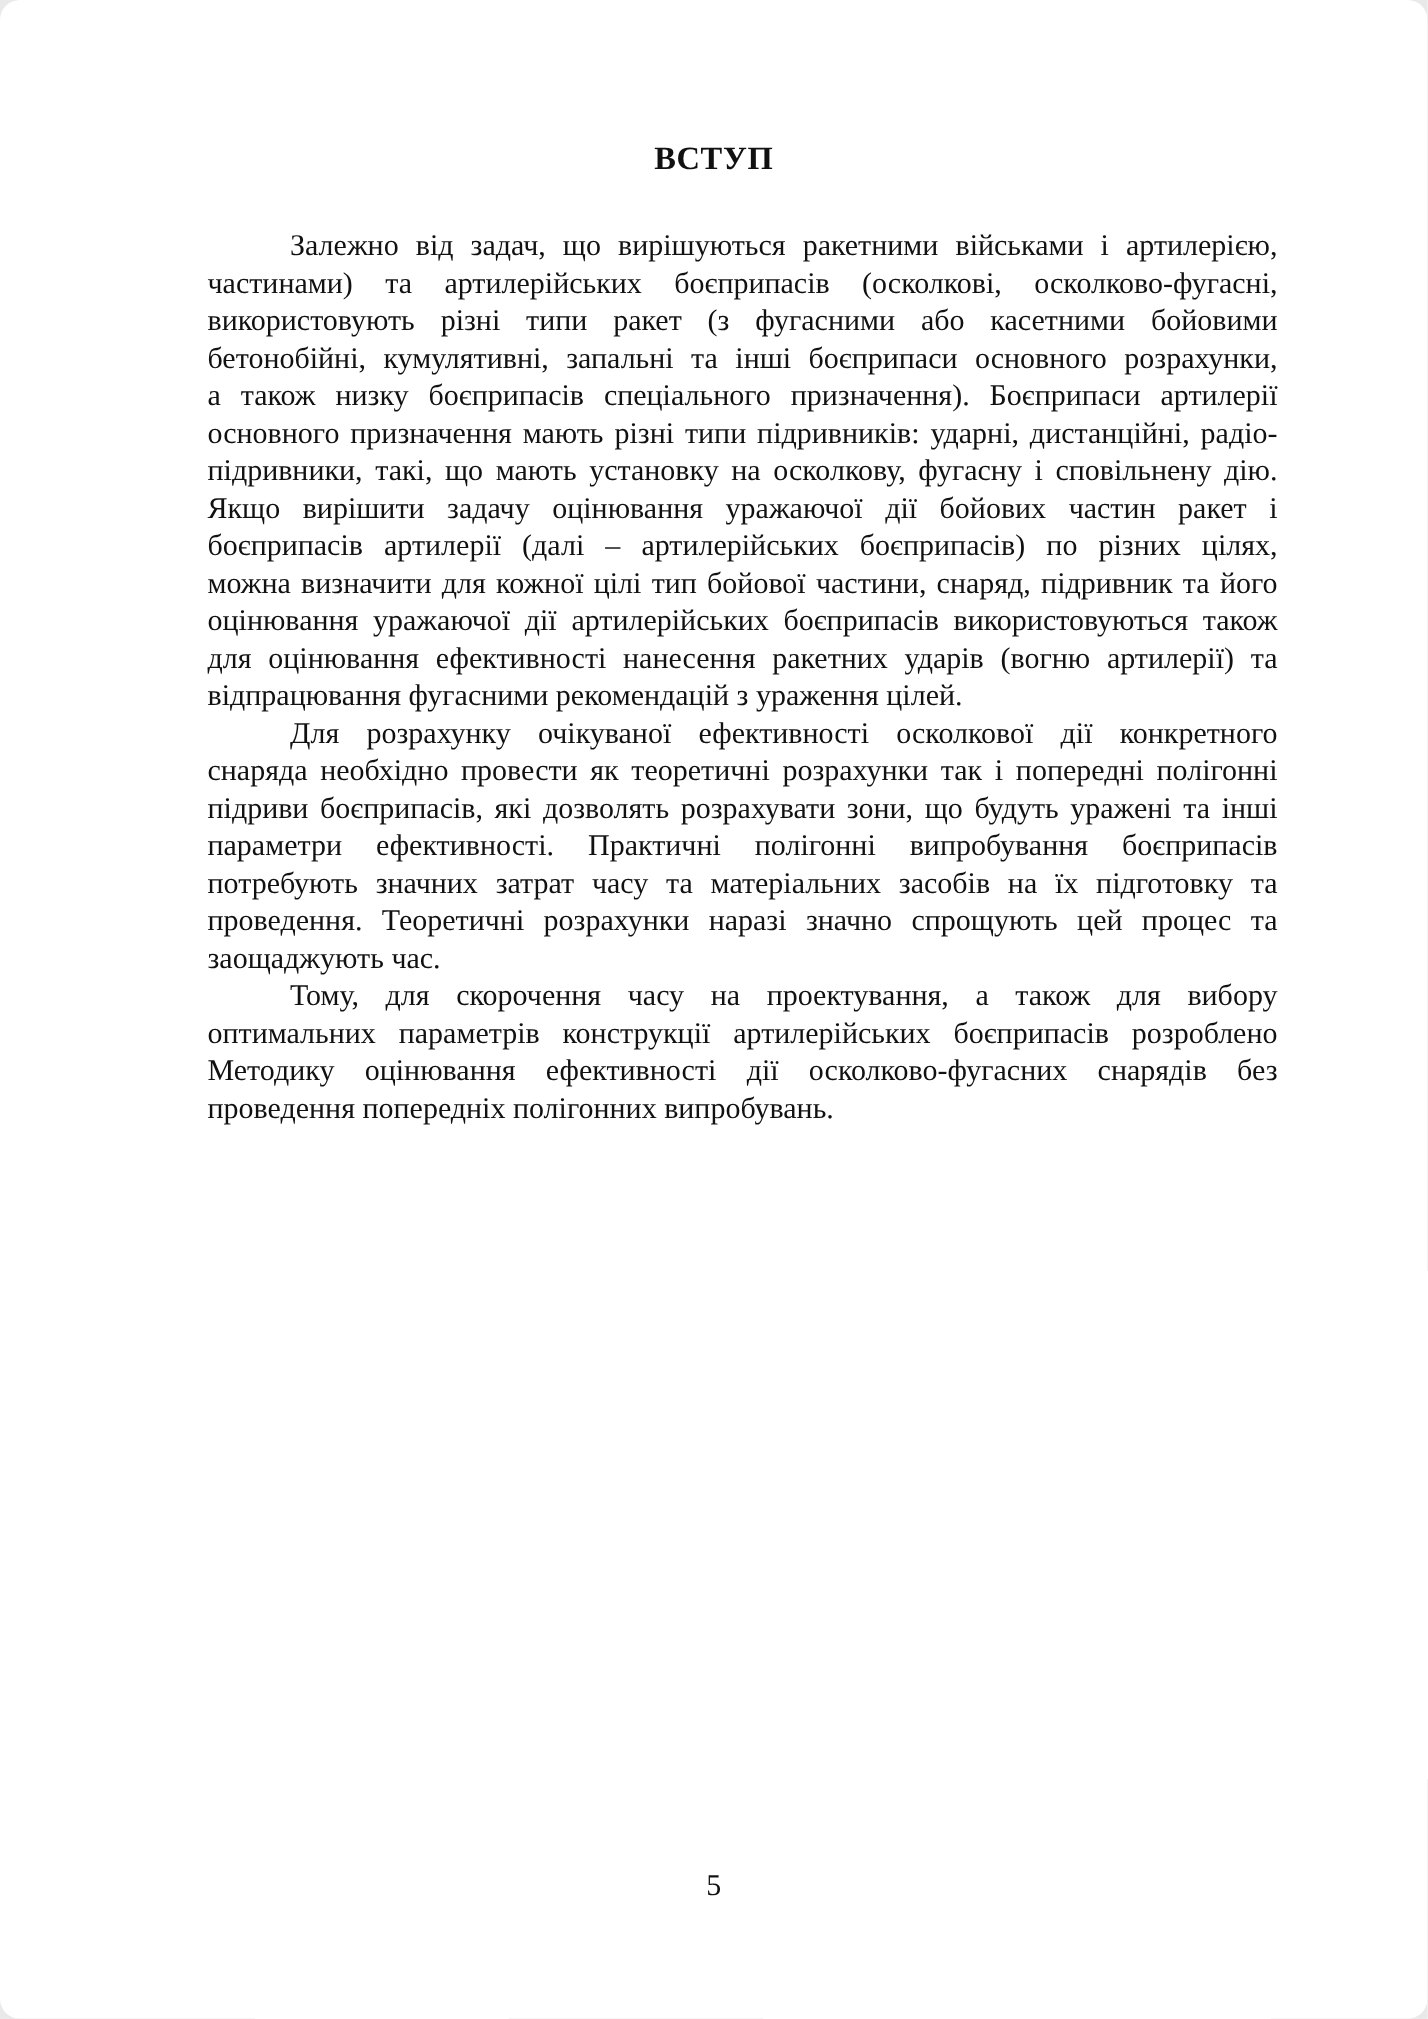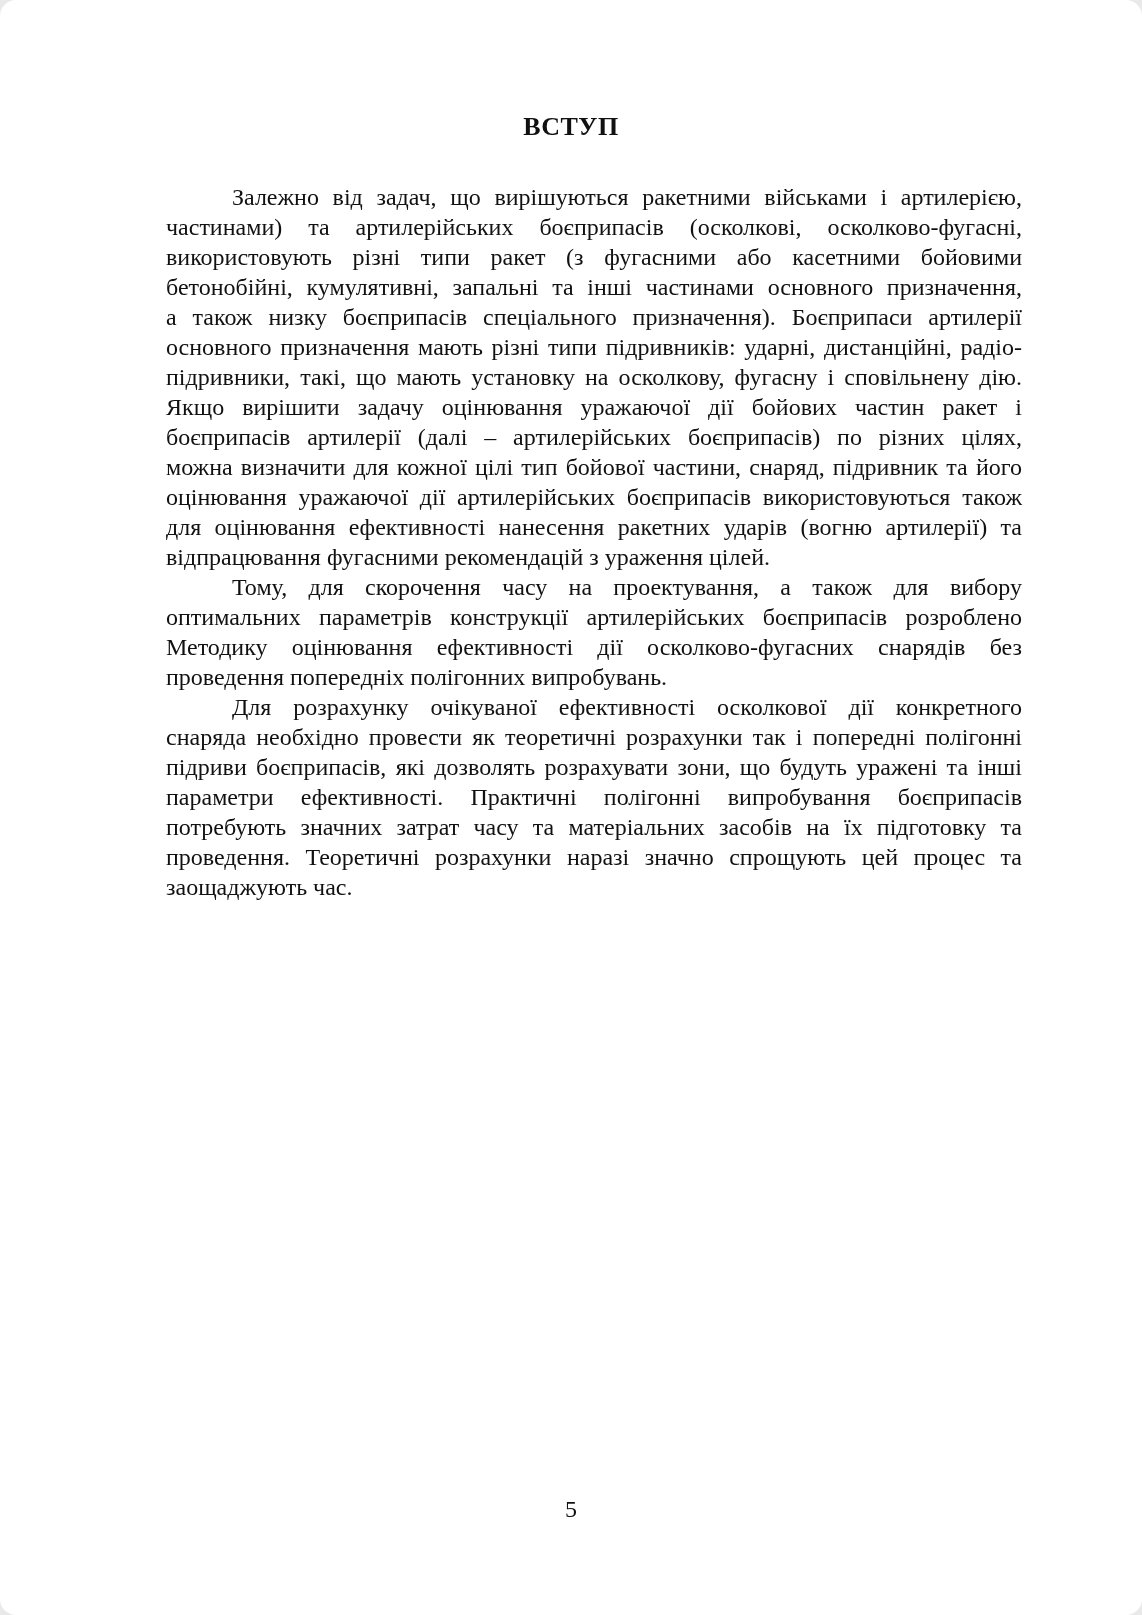--- a/index.html
+++ b/index.html
@@ -64,46 +64,46 @@
 <body>
 
 <div class="page">
   <div class="content">
     <h1 class="title">ВСТУП</h1>
 
     <p class="para">
       <span class="line first">Залежно від задач, що вирішуються ракетними військами і артилерією,</span>
       <span class="line">частинами) та артилерійських боєприпасів (осколкові, осколково-фугасні,</span>
       <span class="line">використовують різні типи ракет (з фугасними або касетними бойовими</span>
-      <span class="line">бетонобійні, кумулятивні, запальні та інші частинами основного призначення,</span>
+      <span class="line">бетонобійні, кумулятивні, запальні та інші боєприпаси основного розрахунки,</span>
       <span class="line">а також низку боєприпасів спеціального призначення). Боєприпаси артилерії</span>
       <span class="line">основного призначення мають різні типи підривників: ударні, дистанційні, радіо-</span>
       <span class="line">підривники, такі, що мають установку на осколкову, фугасну і сповільнену дію.</span>
       <span class="line">Якщо вирішити задачу оцінювання уражаючої дії бойових частин ракет і</span>
       <span class="line">боєприпасів артилерії (далі – артилерійських боєприпасів) по різних цілях,</span>
       <span class="line">можна визначити для кожної цілі тип бойової частини, снаряд, підривник та його</span>
       <span class="line">оцінювання уражаючої дії артилерійських боєприпасів використовуються також</span>
       <span class="line">для оцінювання ефективності нанесення ракетних ударів (вогню артилерії) та</span>
       <span class="line last">відпрацювання фугасними рекомендацій з ураження цілей.</span>
     </p>
 
     <p class="para">
-      <span class="line first">Тому, для скорочення часу на проектування, а також для вибору</span>
-      <span class="line">оптимальних параметрів конструкції артилерійських боєприпасів розроблено</span>
-      <span class="line">Методику оцінювання ефективності дії осколково-фугасних снарядів без</span>
-      <span class="line last">проведення попередніх полігонних випробувань.</span>
-    </p>
-
-    <p class="para">
       <span class="line first">Для розрахунку очікуваної ефективності осколкової дії конкретного</span>
       <span class="line">снаряда необхідно провести як теоретичні розрахунки так і попередні полігонні</span>
       <span class="line">підриви боєприпасів, які дозволять розрахувати зони, що будуть уражені та інші</span>
       <span class="line">параметри ефективності. Практичні полігонні випробування боєприпасів</span>
       <span class="line">потребують значних затрат часу та матеріальних засобів на їх підготовку та</span>
       <span class="line">проведення. Теоретичні розрахунки наразі значно спрощують цей процес та</span>
       <span class="line last">заощаджують час.</span>
+    </p>
+
+    <p class="para">
+      <span class="line first">Тому, для скорочення часу на проектування, а також для вибору</span>
+      <span class="line">оптимальних параметрів конструкції артилерійських боєприпасів розроблено</span>
+      <span class="line">Методику оцінювання ефективності дії осколково-фугасних снарядів без</span>
+      <span class="line last">проведення попередніх полігонних випробувань.</span>
     </p>
   </div>
 
   <div class="footer">
     <span class="page-number">5</span>
   </div>
 </div>
 
 </body></html>

